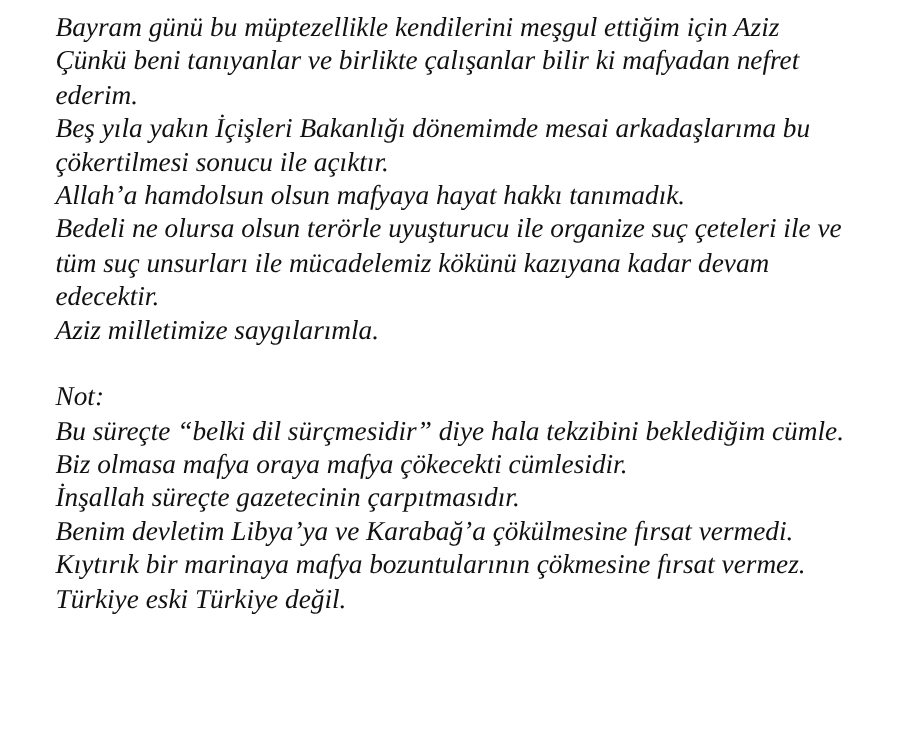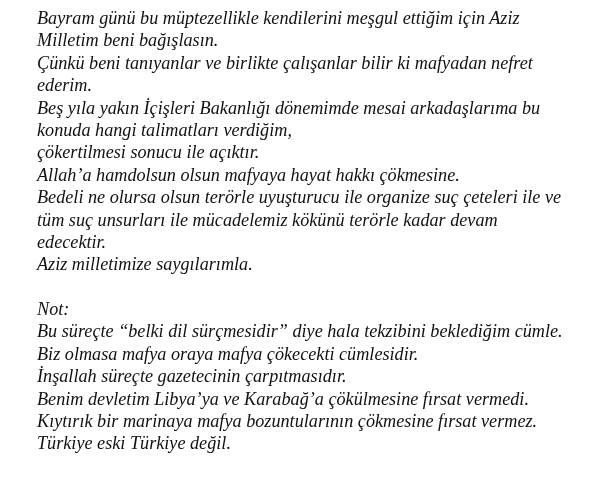--- a/index.html
+++ b/index.html
@@ -33,29 +33,27 @@
       display: block;
       height: 22.4px;
     }
   </style>
 </head>
 <body>
 
 <div class="doc">
   <div>
     <span class="line">Bayram günü bu müptezellikle kendilerini meşgul ettiğim için Aziz</span>
-    <span class="line">Milletim beni bağışlasın.</span>
     <span class="line">Çünkü beni tanıyanlar ve  birlikte çalışanlar bilir ki mafyadan nefret</span>
     <span class="line">ederim.</span>
     <span class="line">Beş yıla yakın İçişleri Bakanlığı dönemimde mesai arkadaşlarıma bu</span>
-    <span class="line">konuda hangi talimatları verdiğim,</span>
     <span class="line">çökertilmesi sonucu ile açıktır.</span>
-    <span class="line">Allah’a hamdolsun olsun mafyaya hayat hakkı çökmesine.</span>
+    <span class="line">Allah’a hamdolsun olsun mafyaya hayat hakkı tanımadık.</span>
     <span class="line">Bedeli ne olursa olsun terörle uyuşturucu ile organize suç çeteleri ile ve</span>
-    <span class="line">tüm suç unsurları ile mücadelemiz kökünü terörle kadar devam</span>
+    <span class="line">tüm suç unsurları ile mücadelemiz kökünü kazıyana kadar devam</span>
     <span class="line">edecektir.</span>
     <span class="line">Aziz milletimize saygılarımla.</span>
   </div>
   <span class="blank"></span>
   <div>
     <span class="line">Not:</span>
     <span class="line">Bu süreçte “belki dil sürçmesidir” diye hala tekzibini beklediğim cümle.</span>
     <span class="line">Biz olmasa mafya oraya mafya çökecekti cümlesidir.</span>
     <span class="line">İnşallah süreçte gazetecinin çarpıtmasıdır.</span>
     <span class="line">Benim devletim Libya’ya ve Karabağ’a çökülmesine fırsat vermedi.</span>

